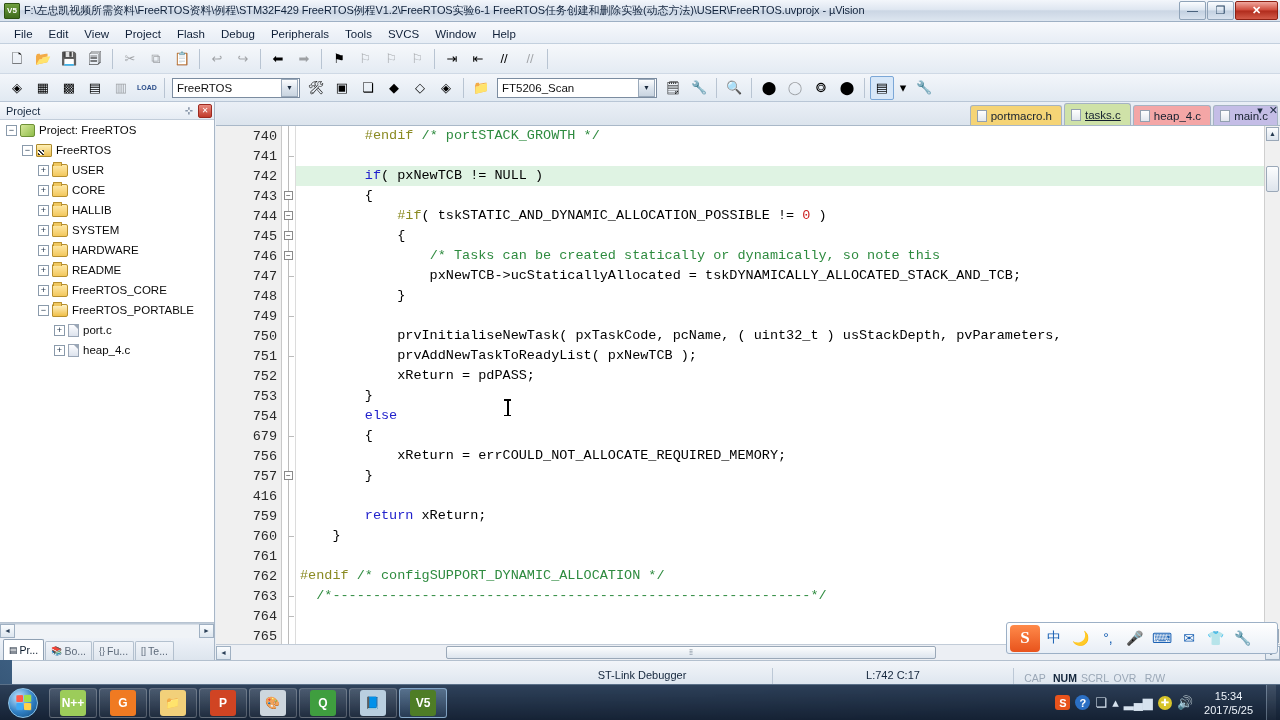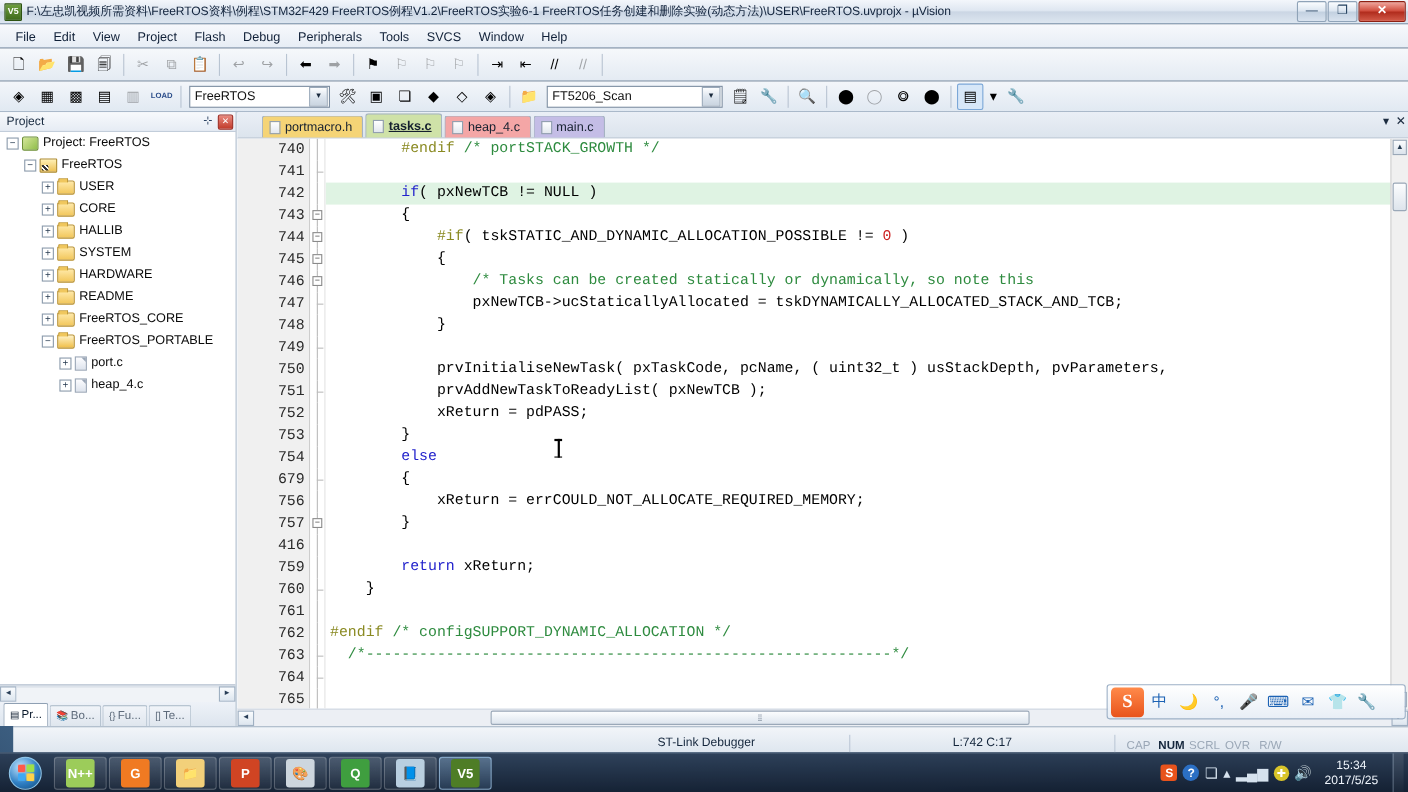--- a/index.html
+++ b/index.html
@@ -206,34 +206,34 @@
   }
 
   
   #editor {
     position: absolute; left: 216px; top: 0; right: 0; height: 558px;
     display: flex; flex-direction: column; background: #f2f5f9;
   }
   #edtabbar {
     height: 24px; display: flex; align-items: flex-end;
     background: linear-gradient(#eaeff6, #dce4ed);
-    border-bottom: 1px solid #a9b8c8; padding-left: 22px; position: relative;
+    border-bottom: 1px solid #a9b8c8; padding-left: 22px; position: relative; justify-content: flex-end;
   }
   .etab {
     height: 20px; display: flex; align-items: center; gap: 4px;
     padding: 0 9px 0 6px; font-size: 11.5px; color: #15202f;
     border: 1px solid #a5b3c2; border-bottom: none;
     margin-right: 2px; border-radius: 3px 3px 0 0;
     white-space: nowrap;
   }
   .etab .ficon {
     width: 10px; height: 12px; background: linear-gradient(#fff,#e2e7ee);
     border: 1px solid #93a0b0;
   }
-  .etab.active { font-weight: bold; text-decoration: underline; height: 22px; }
+  .etab.active { font-weight: normal; text-decoration: underline; height: 22px; }
   #edtabright {
     position: absolute; right: 2px; top: 2px; display: flex; gap: 6px;
     font-size: 11px; color: #1c2c40;
   }
   #edbody { flex: 1; display: flex; position: relative; background: #fff; overflow: hidden; }
   #gutter {
     width: 66px; background: #f0f0f0; border-right: 1px solid #c9c9c9;
     padding-top: 1px; flex: none;
   }
   .gline {

